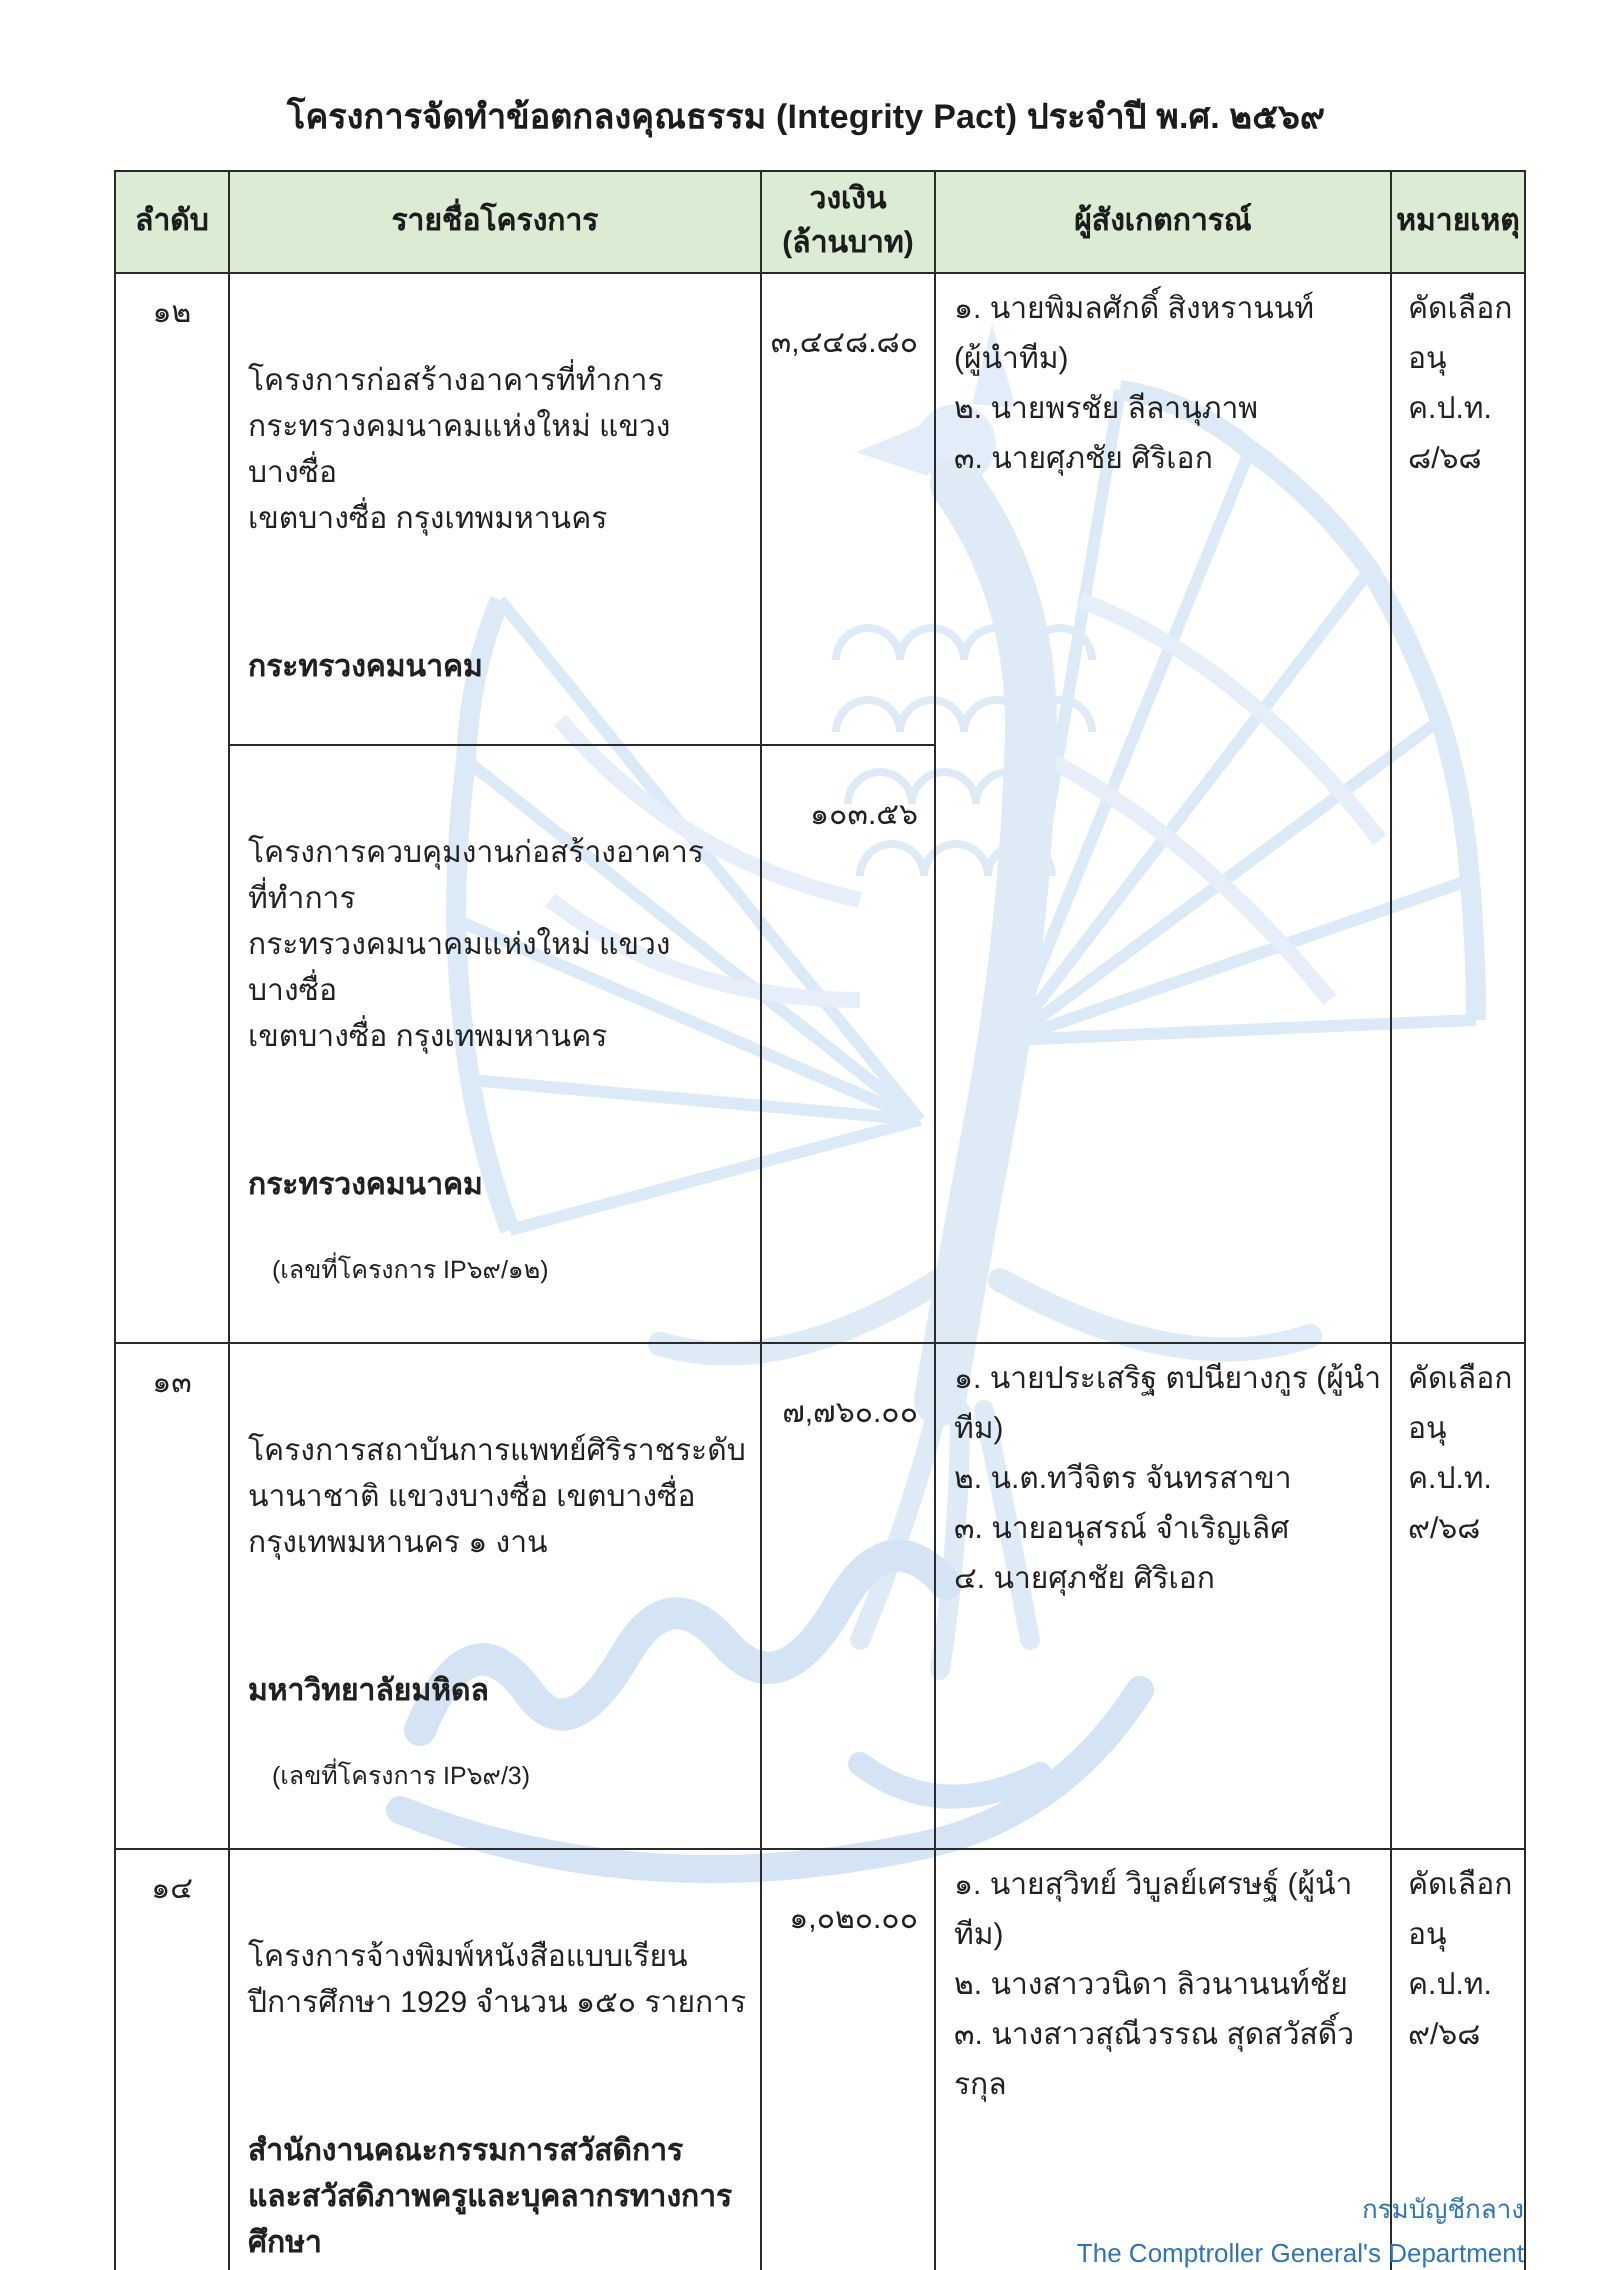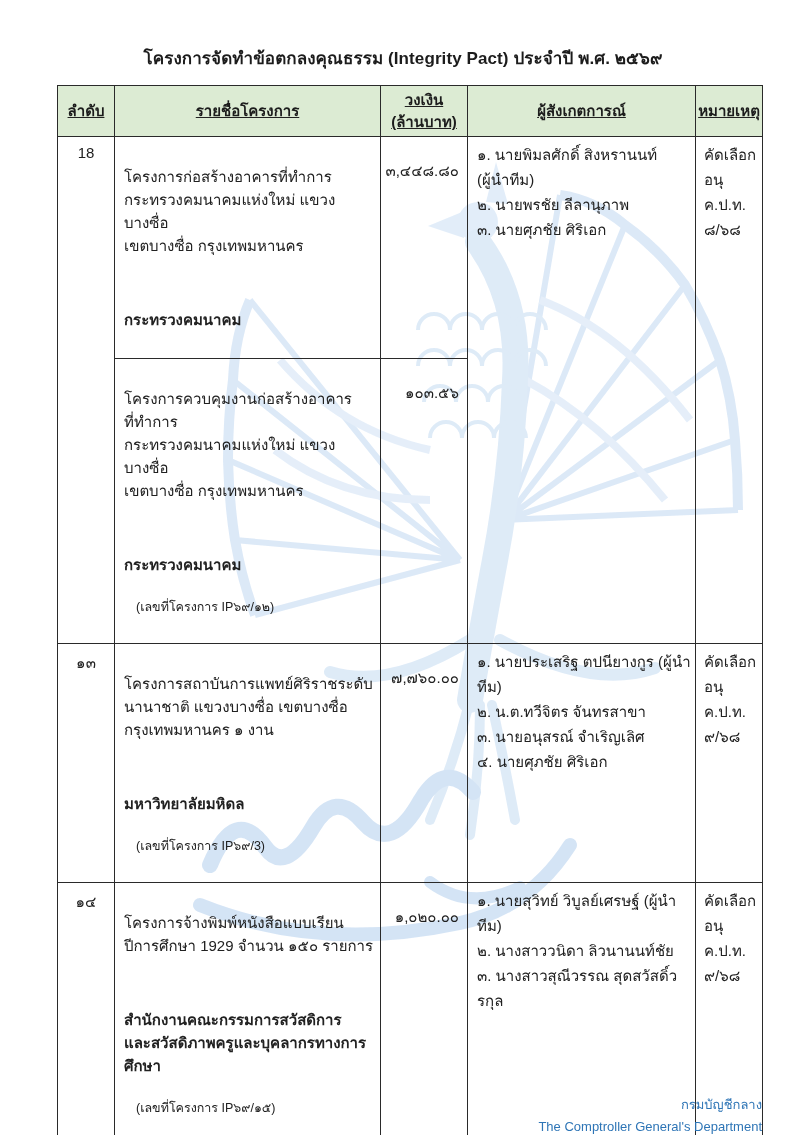--- a/index.html
+++ b/index.html
@@ -15,25 +15,25 @@
   table.ip{
     position:absolute;left:57px;top:85px;z-index:1;
     border-collapse:collapse;table-layout:fixed;background:transparent;
   }
   col.w1{width:57px;}col.w2{width:266px;}col.w3{width:87px;}col.w4{width:228px;}col.w5{width:67px;}
   th,td{border:1px solid #2a2a2a;vertical-align:top;white-space:pre-line;}
   th{
     background:#dcebd3;font-weight:bold;font-size:15px;text-align:center;
     vertical-align:middle;padding:3px 2px;line-height:22px;color:#1c1c1c;
   }
-  tr.hrow{height:44px;text-decoration:underline;}
+  tr.hrow{height:44px;}
   tr.r12a{height:151px;} tr.r12b{height:149px;} tr.r13{height:146px;}
   tr.r14{height:140px;}
   td.no{text-align:center;padding-top:7px;font-size:15px;}
-  td.proj{padding:5px 6px 4px 9px;font-size:15px;line-height:23px;}
+  td.proj{padding:19px 6px 4px 9px;font-size:15px;line-height:23px;}
   .agency{font-weight:bold;margin-top:28px;line-height:23px;}
   .ref{font-size:12.5px;line-height:17px;margin-left:12px;}
   td.budget{text-align:right;padding:22px 8px 0 2px;font-size:15px;}
   td.obs{padding:5px 4px 4px 9px;font-size:15px;line-height:25px;}
   td.remark{padding:5px 2px 4px 8px;font-size:15px;line-height:25px;}
   .footer{
     position:absolute;right:38px;top:1094px;text-align:right;z-index:2;
     color:#2e75b6;font-size:13px;line-height:22px;
   }
   .footer .en{font-size:13px;}
@@ -91,21 +91,21 @@
         <th>รายชื่อโครงการ</th>
         <th>วงเงิน
 (ล้านบาท)</th>
         <th>ผู้สังเกตการณ์</th>
         <th>หมายเหตุ</th>
       </tr>
     </thead>
     <tbody>
 
       <tr class="r12a">
-        <td class="no" rowspan="2">18</td>
+        <td class="no" rowspan="2">๑๒</td>
         <td class="proj">
           <div>โครงการก่อสร้างอาคารที่ทำการ
 กระทรวงคมนาคมแห่งใหม่ แขวงบางซื่อ
 เขตบางซื่อ กรุงเทพมหานคร</div>
           <div class="agency">กระทรวงคมนาคม</div>
         </td>
         <td class="budget">๓,๔๔๘.๘๐</td>
         <td class="obs" rowspan="2">๑. นายพิมลศักดิ์ สิงหรานนท์ (ผู้นำทีม)
 ๒. นายพรชัย ลีลานุภาพ
 ๓. นายศุภชัย ศิริเอก</td>

